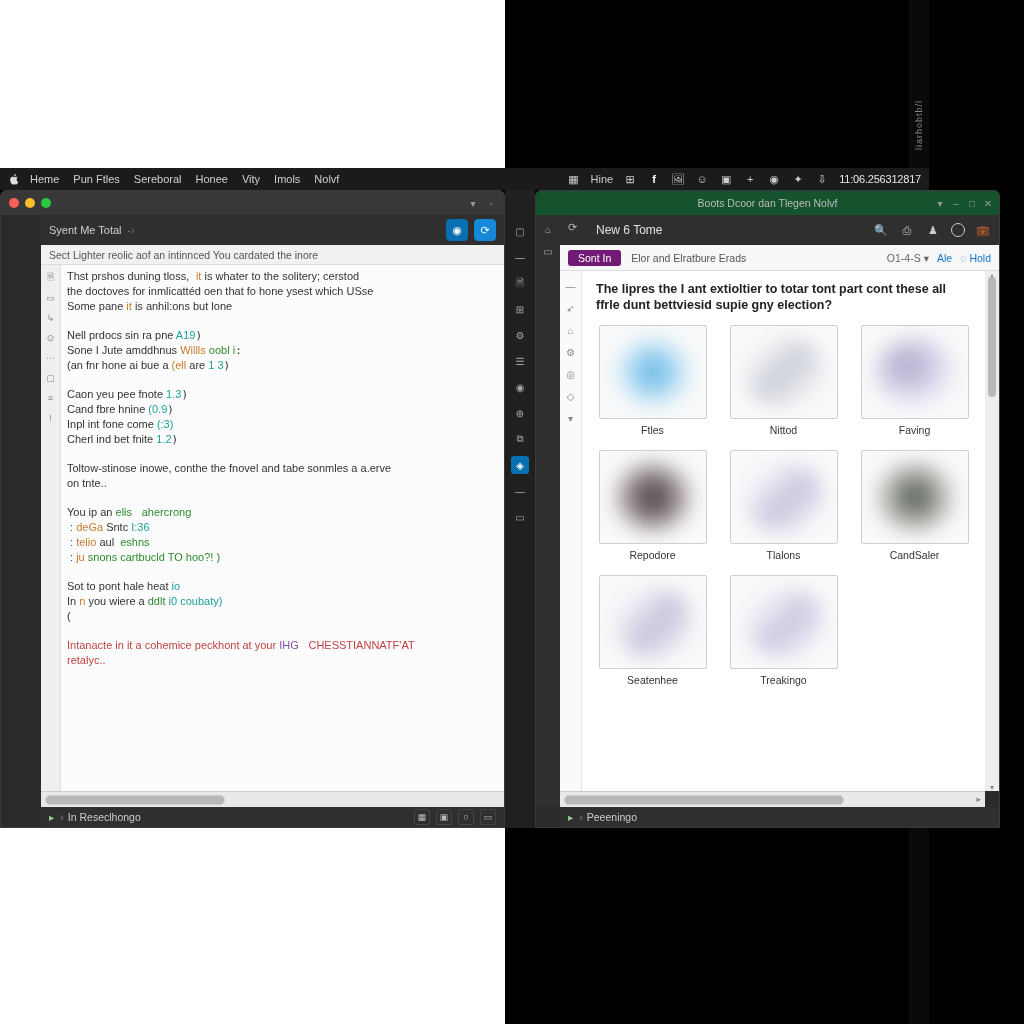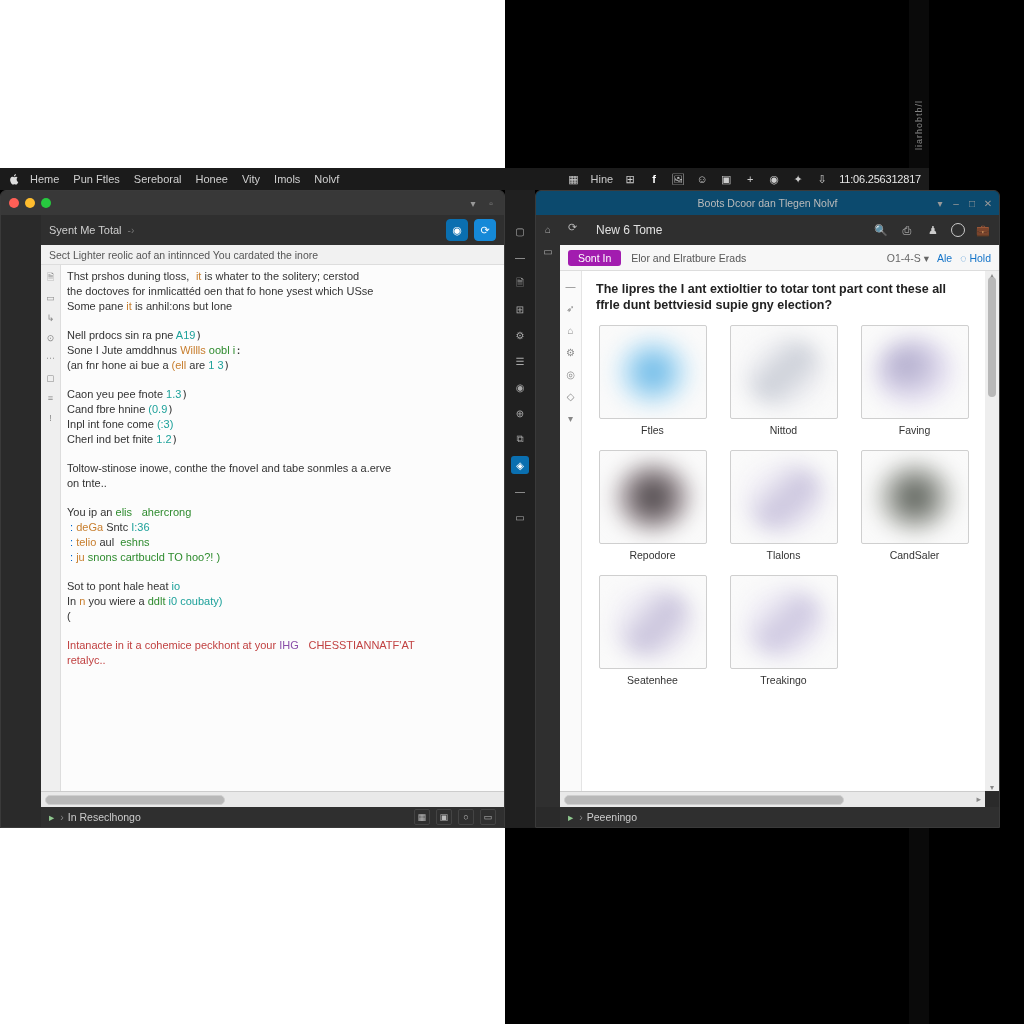--- a/index.html
+++ b/index.html
@@ -55,37 +55,37 @@
 .winL .status .sicons{margin-left:auto;display:flex;gap:6px;}
 .winL .status .sicons span{width:16px;height:16px;display:flex;align-items:center;justify-content:center;color:#bbb;border:1px solid #444;border-radius:2px;font-size:9px;}
 
 
 .midstrip{position:absolute;top:190px;left:505px;width:30px;height:638px;background:#202020;display:flex;flex-direction:column;align-items:center;padding-top:32px;gap:8px;}
 .midstrip .ic{width:18px;height:18px;display:flex;align-items:center;justify-content:center;color:#aaa;font-size:10px;border-radius:3px;}
 .midstrip .ic.bl{background:#0a6fb0;color:#fff;}
 
 
 .winR{position:absolute;top:190px;left:535px;width:465px;height:638px;background:#2a2a2a;border:1px solid #3a3a3a;border-radius:6px 6px 0 0;overflow:hidden;}
-.winR .titlebar{height:24px;background:#0c4a6e;display:flex;align-items:center;justify-content:center;color:#bbb;font-size:10.5px;position:relative;}
+.winR .titlebar{height:24px;background:#14532d;display:flex;align-items:center;justify-content:center;color:#bbb;font-size:10.5px;position:relative;}
 .winR .titlebar .ctrls{position:absolute;right:4px;display:flex;gap:2px;}
 .winR .titlebar .ctrls span{width:14px;height:14px;color:#999;font-size:10px;display:flex;align-items:center;justify-content:center;}
 
 .winR .lstrip{position:absolute;top:24px;left:0;width:24px;bottom:20px;background:#2f2f2f;display:flex;flex-direction:column;align-items:center;padding-top:6px;gap:6px;}
 .winR .lstrip .ic{width:16px;height:16px;color:#aaa;font-size:10px;display:flex;align-items:center;justify-content:center;}
 
 .winR .toolbar{position:absolute;top:24px;left:24px;right:0;height:30px;background:#2f2f2f;display:flex;align-items:center;padding:0 8px;}
 .winR .toolbar .refresh{width:18px;height:18px;color:#bbb;font-size:11px;margin-right:10px;}
 .winR .toolbar .crumb{color:#e0e0e0;font-size:12px;}
 .winR .toolbar .ticons{margin-left:auto;display:flex;gap:10px;align-items:center;}
 .winR .toolbar .ticons span{width:16px;height:16px;color:#ccc;font-size:11px;display:flex;align-items:center;justify-content:center;}
 .winR .toolbar .ticons .circ{width:14px;height:14px;border:1.5px solid #ccc;border-radius:50%;}
 
 .winR .secbar{position:absolute;top:54px;left:24px;right:0;height:26px;background:#f7f7f7;display:flex;align-items:center;padding:0 8px;gap:10px;border-bottom:1px solid #ddd;}
 .chip{padding:2px 10px;border-radius:3px;font-size:10.5px;}
-.chip.blue{background:#a21caf;color:#fff;}
+.chip.blue{background:#701a75;color:#fff;}
 .winR .secbar .txt{color:#555;font-size:10.5px;}
 .winR .secbar .right{margin-left:auto;display:flex;align-items:center;gap:8px;font-size:10.5px;color:#666;}
 .winR .secbar .right .dd{display:flex;align-items:center;gap:3px;}
 .winR .secbar .right .lnk{color:#1675c9;}
 .winR .secbar .right .hold{color:#1675c9;display:flex;align-items:center;gap:3px;}
 
 .winR .toolcol{position:absolute;top:80px;left:24px;width:22px;bottom:36px;background:#fafafa;border-right:1px solid #e4e4e4;display:flex;flex-direction:column;align-items:center;padding-top:8px;gap:8px;}
 .winR .toolcol .t{width:14px;height:14px;color:#888;font-size:10px;display:flex;align-items:center;justify-content:center;}
 
 .winR .content{position:absolute;top:80px;left:46px;right:14px;bottom:36px;background:#fff;padding:10px 14px;overflow:hidden;}

